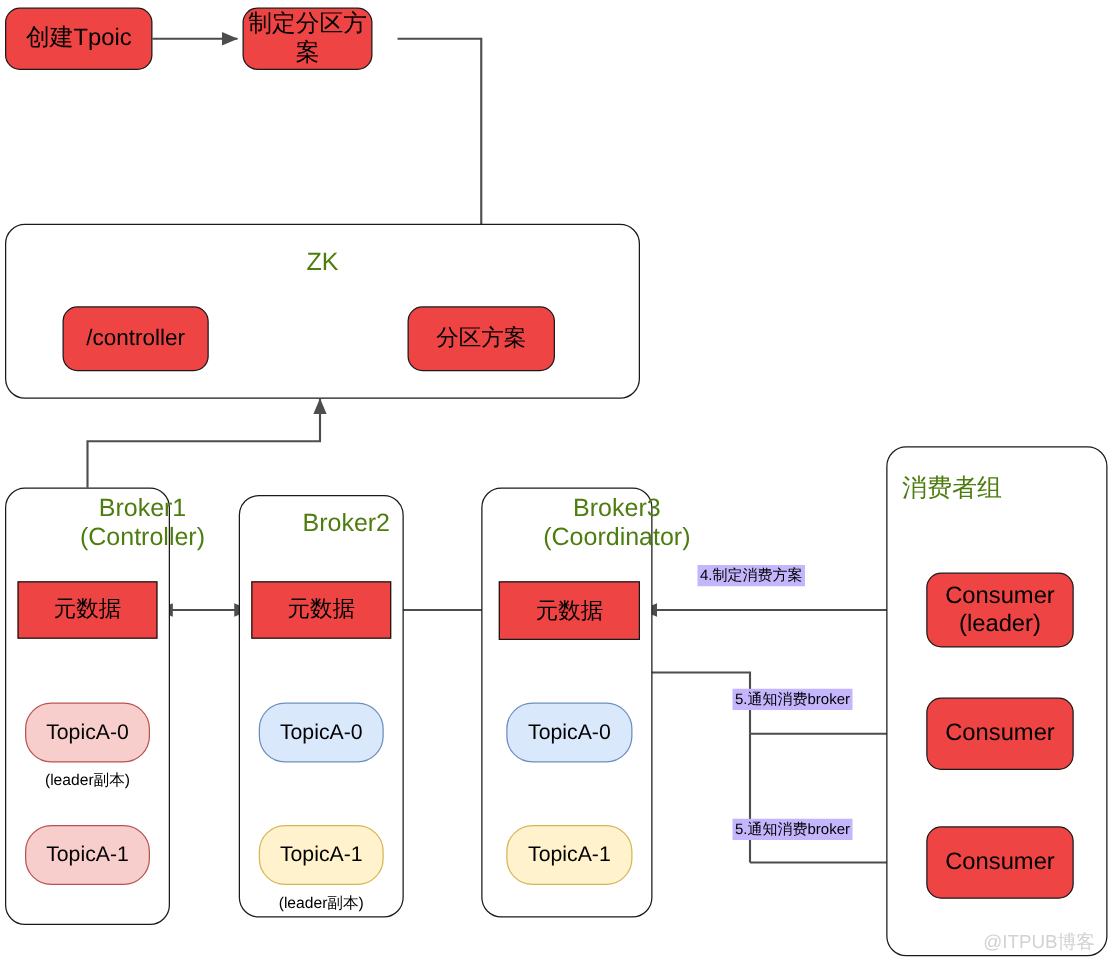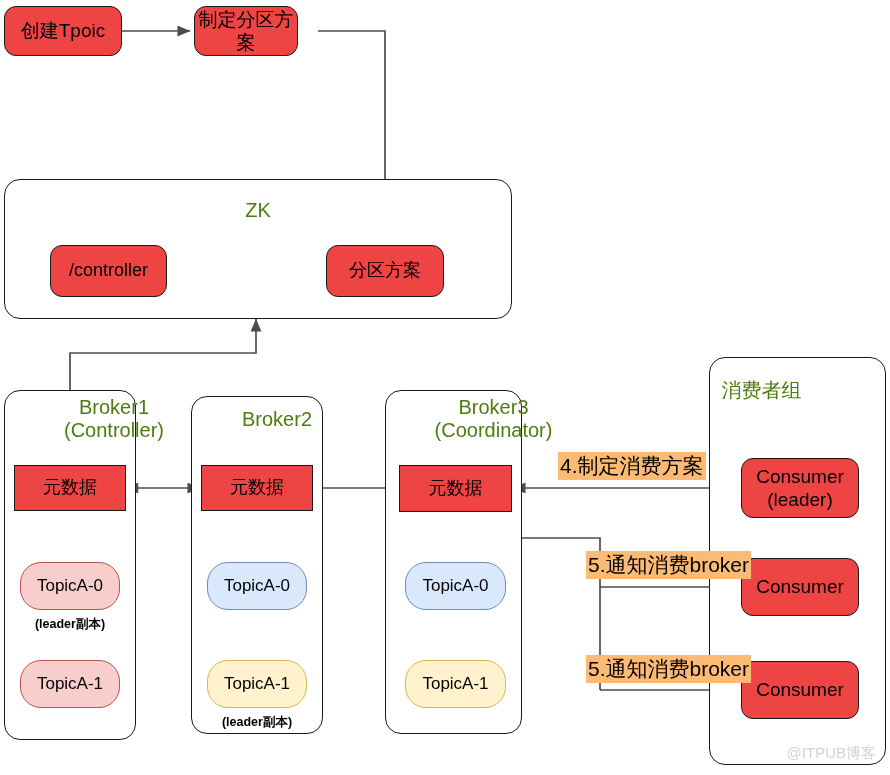--- a/index.html
+++ b/index.html
@@ -49,27 +49,26 @@
   }
   .topic-pink{background:#f8cecc;border-color:#b85450;}
   .topic-blue{background:#dae8fc;border-color:#6c8ebf;}
   .topic-yellow{background:#fff2cc;border-color:#d6b656;}
   .sub-label{
     position:absolute;
     font-size:12.5px;
     color:#000;
     text-align:center;
     white-space:nowrap;
-    font-weight:bold;
   }
   .edge-label{
     position:absolute;
-    font-size:21px;
+    font-size:12px;
     color:#000;
-    background:#fdba74;
+    background:#c4b5fd;
     padding:0 2px;
     white-space:nowrap;
   }
   svg.wires{
     position:absolute;
     left:0;top:0;
     width:890px;height:775px;
     pointer-events:none;
   }
   .watermark{

